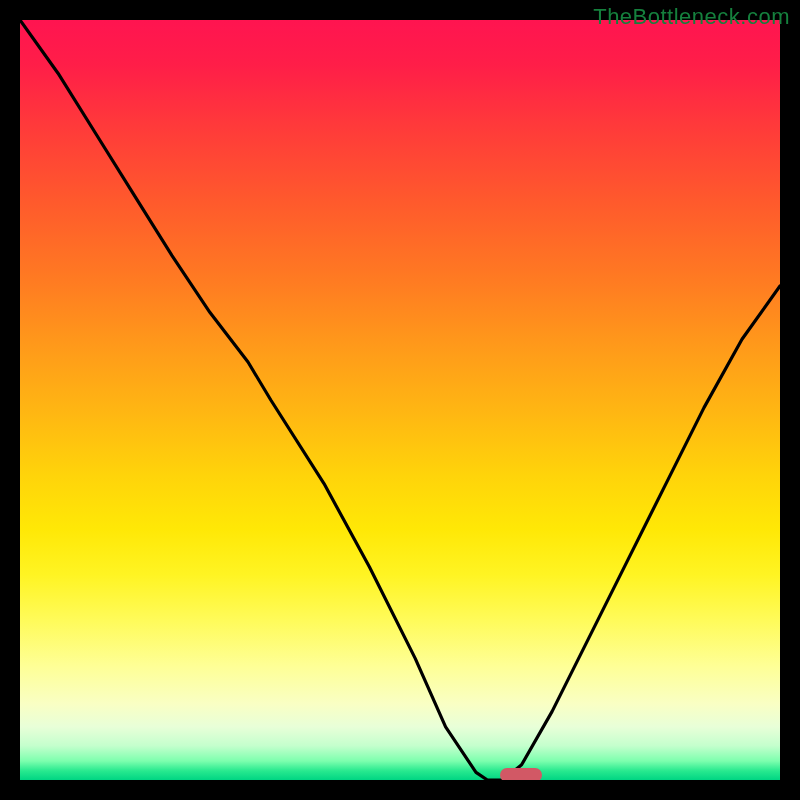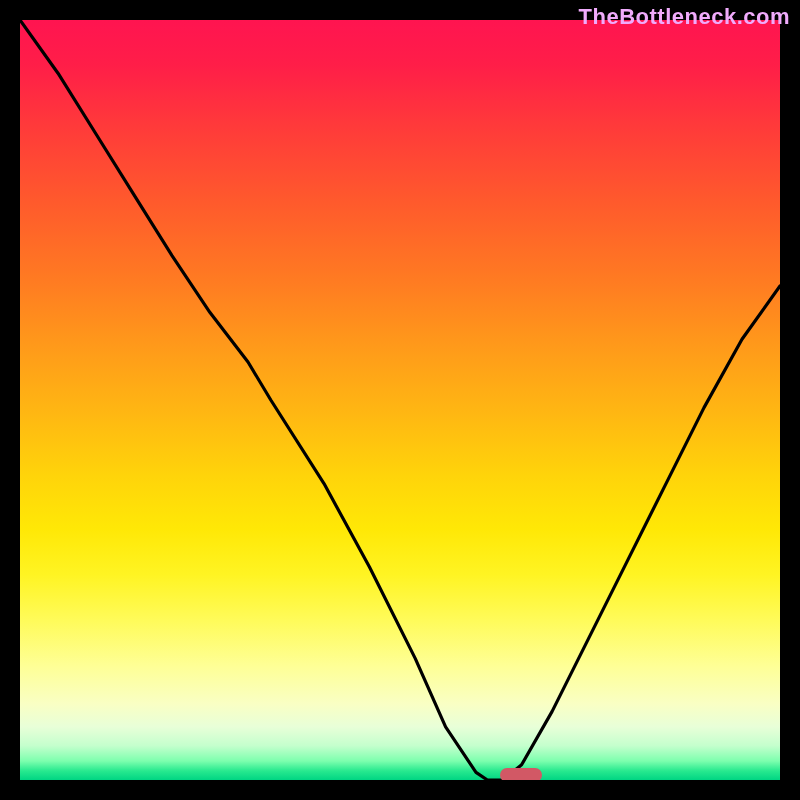--- a/index.html
+++ b/index.html
@@ -14,23 +14,23 @@
   .frame {
     position: relative;
     width: 800px;
     height: 800px;
     background: #000;
   }
   .watermark {
     position: absolute;
     top: 4px;
     right: 10px;
-    color: #f0abfc;
+    color: #15803d;
     font-size: 22px;
-    font-weight: 700;
+    font-weight: 400;
     letter-spacing: 0.5px;
     z-index: 10;
     user-select: none;
   }
   .plot-area {
     position: absolute;
     left: 20px;
     top: 20px;
     width: 760px;
     height: 760px;

